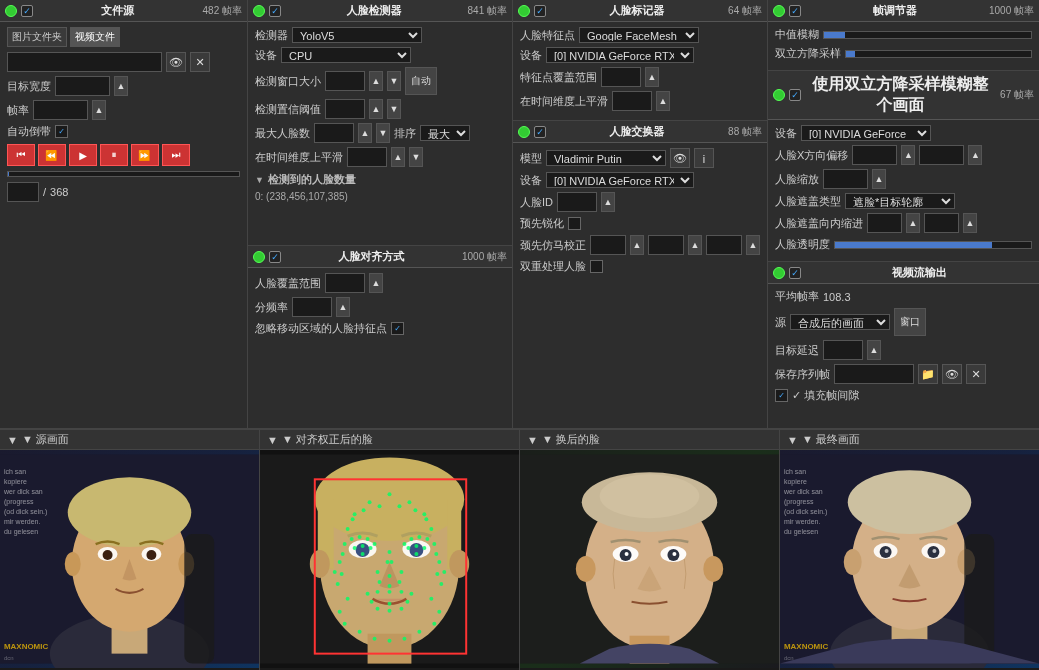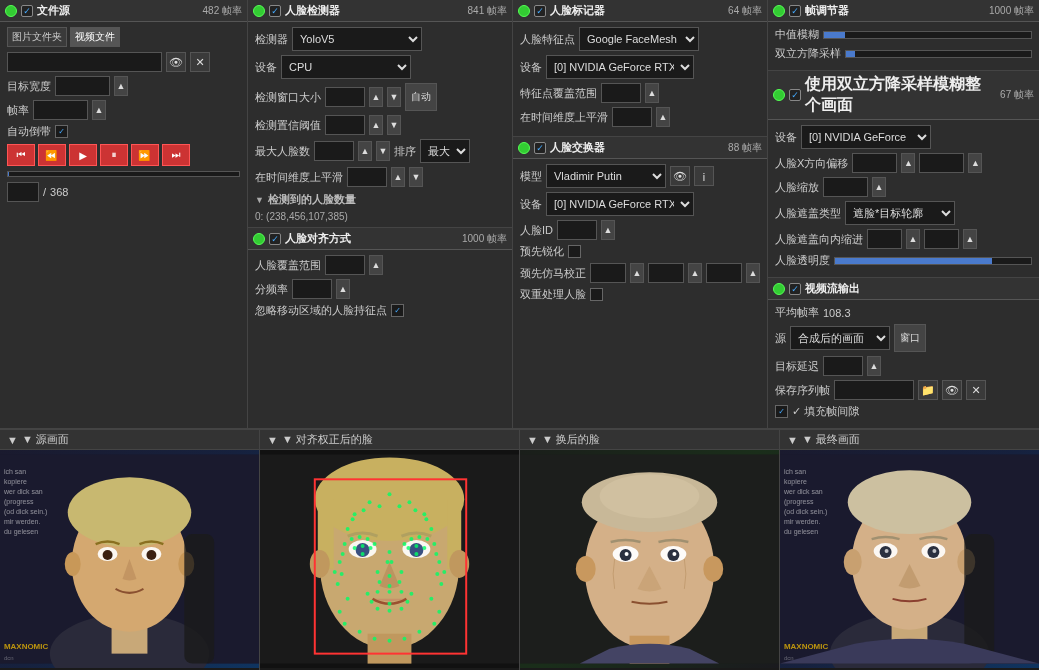--- a/index.html
+++ b/index.html
@@ -31,20 +31,21 @@
       overflow: hidden;
     }
     .panel-header {
       background: #333;
       border-bottom: 1px solid #555;
       padding: 3px 5px;
       display: flex;
       align-items: center;
       gap: 4px;
       min-height: 22px;
+      text-align: center;
     }
     .panel-title {
       font-weight: bold;
       font-size: 11px;
       color: #eee;
       flex: 1;
     }
     .panel-fps {
       font-size: 10px;
       color: #aaa;
@@ -91,21 +92,21 @@
       color: #ccc;
       font-size: 11px;
       white-space: nowrap;
     }
     .select-box {
       background: #1a1a1a;
       border: 1px solid #555;
       color: #ddd;
       padding: 1px 3px;
       font-size: 11px;
-      height: 24px;
+      height: 16px;
       cursor: pointer;
     }
     .input-box {
       background: #1a1a1a;
       border: 1px solid #555;
       color: #ddd;
       padding: 1px 3px;
       font-size: 11px;
       height: 20px;
       text-align: center;
@@ -397,21 +398,21 @@
           <span class="spin-btn">▲</span>
           <span class="spin-btn">▼</span>
         </div>
         <div class="section-header">
           <span class="section-arrow">▼</span>
           <span class="section-label">检测到的人脸数量</span>
         </div>
         <div class="info-text">0: (238,456,107,385)</div>
       </div>
 
-      <div style="border-top:1px solid #444;">
+      <div style="border-top:1px solid #444;margin-top:38px;">
         <div class="panel-header">
           <div class="power-btn green"></div>
           <div class="checkbox-round checked"></div>
           <span class="panel-title">人脸对齐方式</span>
           <span class="panel-fps">1000 帧率</span>
         </div>
         <div class="panel-content">
           <div class="row">
             <span class="label">人脸覆盖范围</span>
             <input class="input-box narrow" style="">

